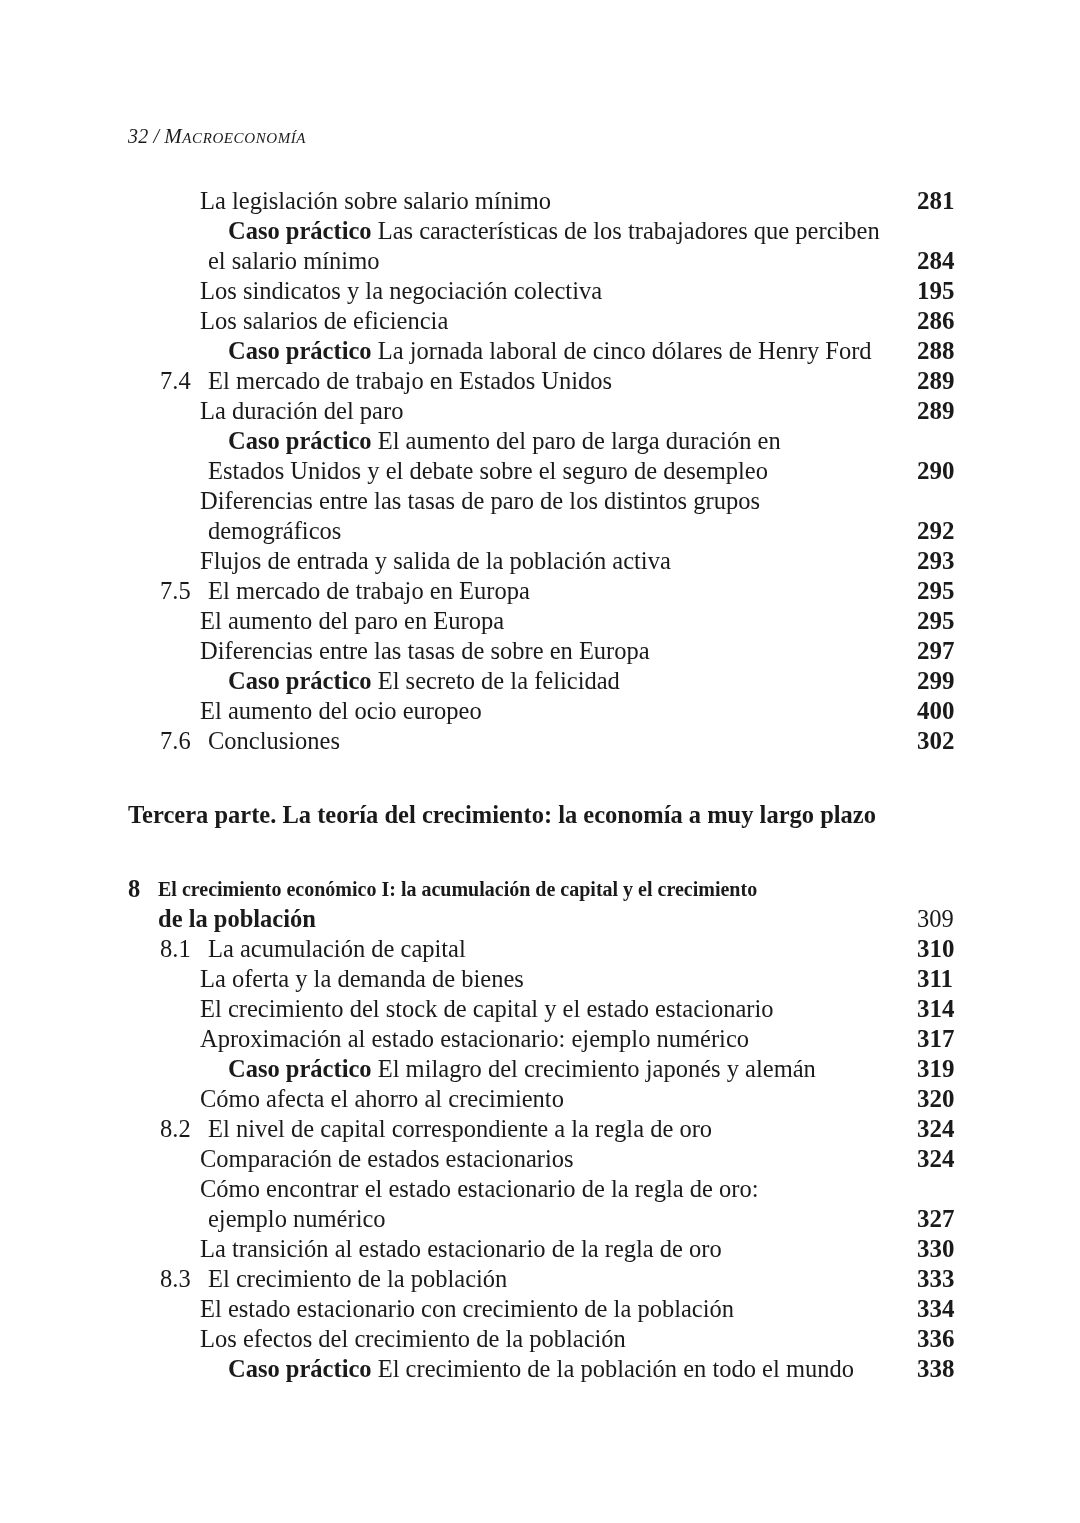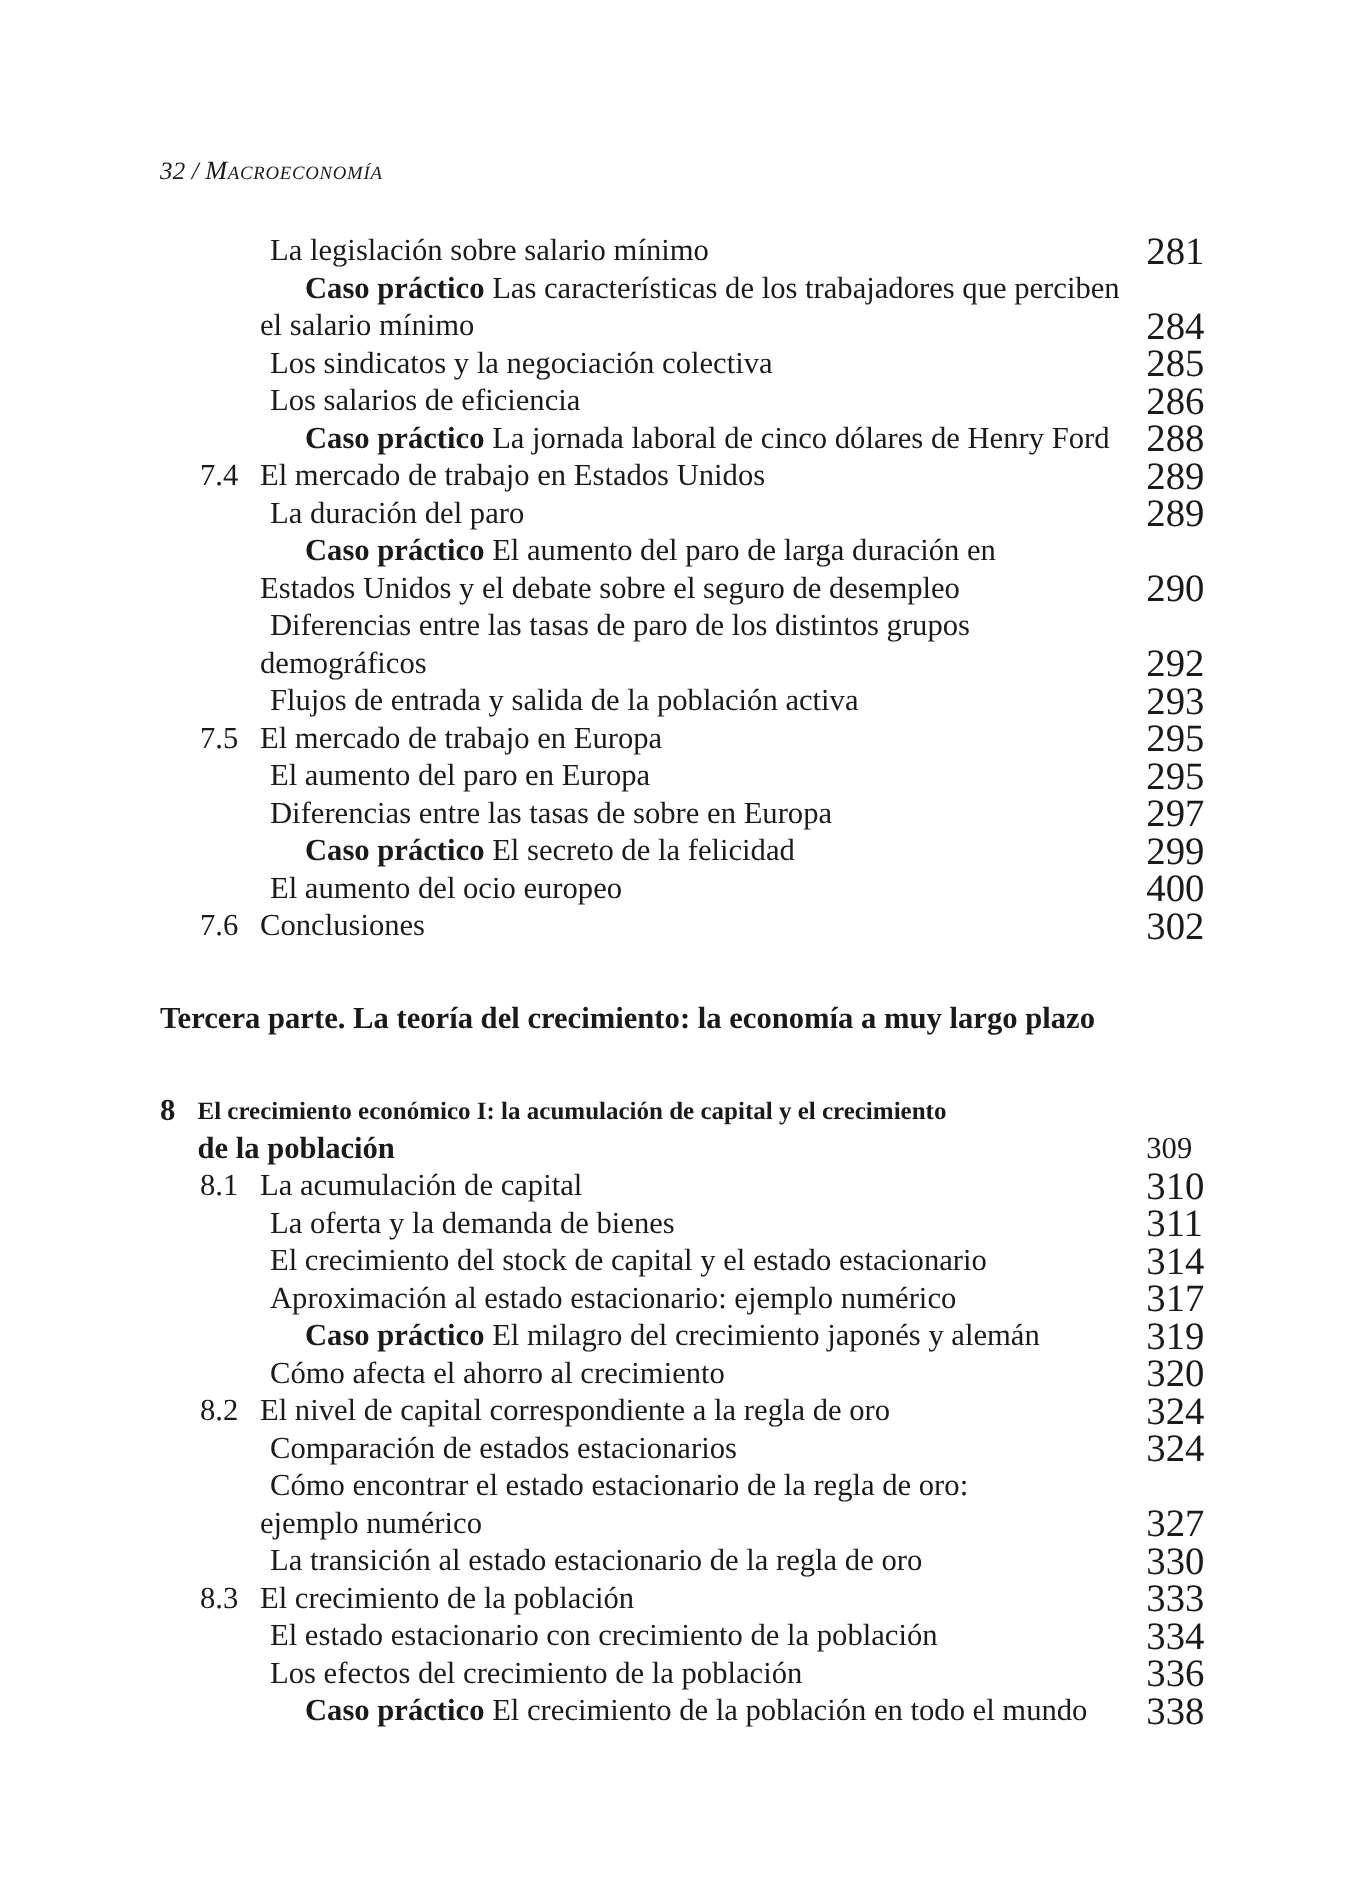--- a/index.html
+++ b/index.html
@@ -51,26 +51,27 @@
 
   .toc-row .label {
     position: absolute;
     top: 0;
     white-space: nowrap;
   }
   .toc-row .page {
     position: absolute;
     left: 917px;
     top: 0;
-    font-size: 31px;
-    white-space: nowrap;
-  }
-
-  
-  .lvl-entry  .label { left: 216px; }
+    font-size: 25px;
+    white-space: nowrap;
+    font-weight: bold;
+  }
+
+  
+  .lvl-entry  .label { left: 200px; }
   .lvl-cont   .label { left: 208px; }
   .lvl-sec    .num   { position: absolute; left: 160px; top: 0; white-space: nowrap; }
   .lvl-sec    .label { left: 208px; }
 
   
   .part-head {
     position: relative;
     height: 30px;
     line-height: 30px;
   }
@@ -139,21 +140,21 @@
       </div>
       <div class="toc-row lvl-entry">
         <span class="label"><b class="case">Caso práctico</b> Las características de los trabajadores que perciben</span>
       </div>
       <div class="toc-row lvl-cont">
         <span class="label">el salario mínimo</span>
         <span class="page">284</span>
       </div>
       <div class="toc-row lvl-entry">
         <span class="label">Los sindicatos y la negociación colectiva</span>
-        <span class="page">285</span>
+        <span class="page">195</span>
       </div>
       <div class="toc-row lvl-entry">
         <span class="label">Los salarios de eficiencia</span>
         <span class="page">286</span>
       </div>
       <div class="toc-row lvl-entry">
         <span class="label"><b class="case">Caso práctico</b> La jornada laboral de cinco dólares de Henry Ford</span>
         <span class="page">288</span>
       </div>
       <div class="toc-row lvl-sec">

